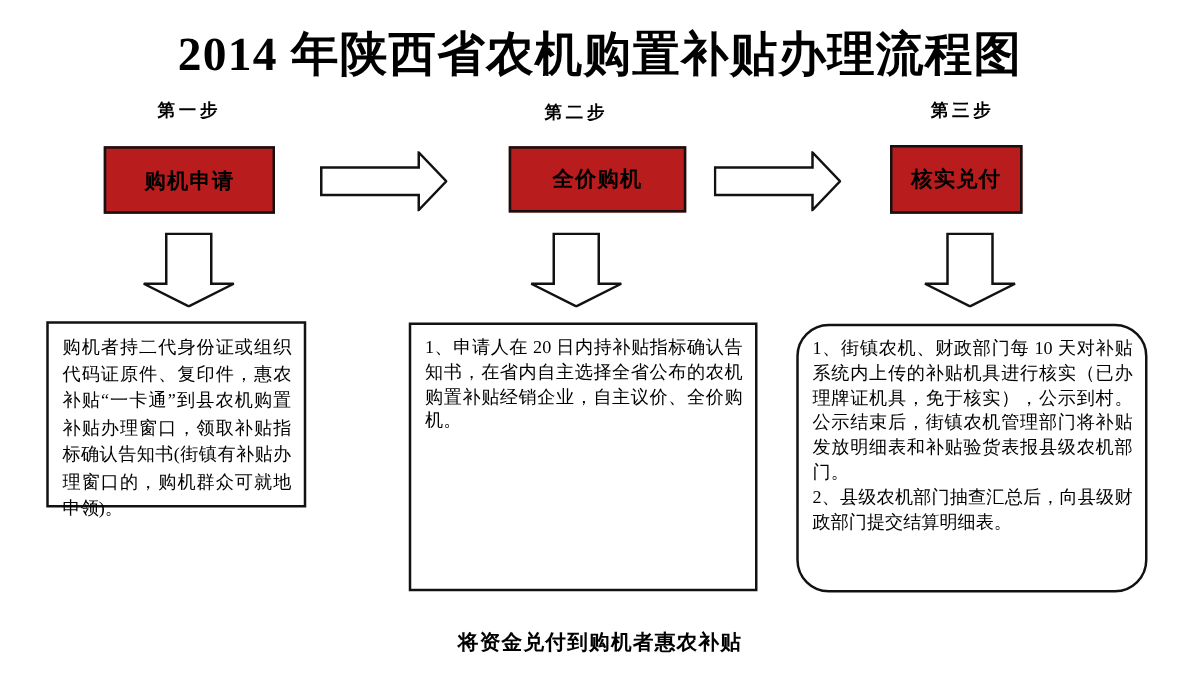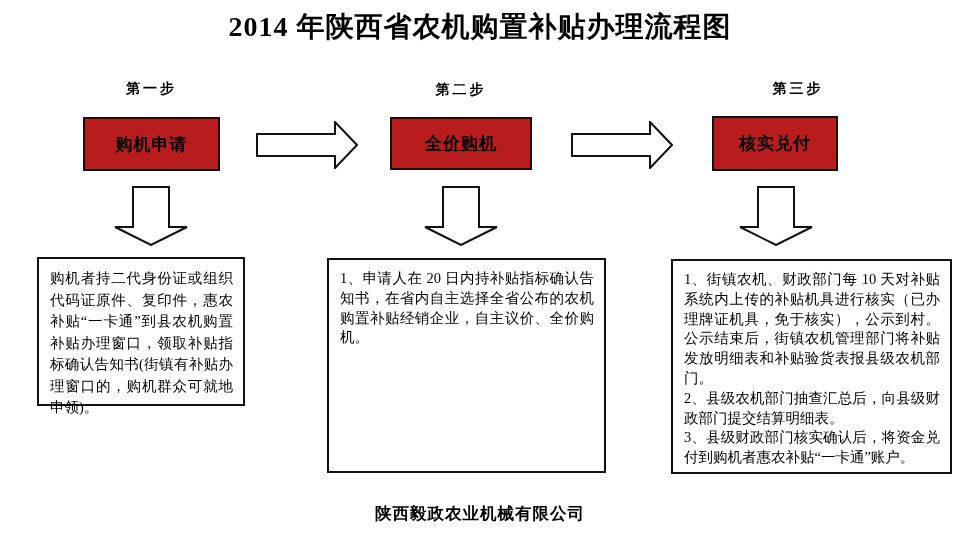--- a/index.html
+++ b/index.html
@@ -12,53 +12,53 @@
     width: 960px;
     height: 547px;
     background: #ffffff;
     font-family: "Liberation Serif", "DejaVu Serif", serif;
     color: #000000;
     overflow: hidden;
   }
   .title {
     position: absolute;
     left: 0;
-    top: 8px;
+    top: 18px;
     width: 960px;
     text-align: center;
-    font-size: 28px;
+    font-size: 38px;
     font-weight: 700;
     letter-spacing: 1px;
   }
   .step-label {
     position: absolute;
     text-align: center;
     font-size: 14px;
     font-weight: 700;
     letter-spacing: 3px;
   }
   .step-label.s1 { left: 83px;  top: 80px; width: 137px; }
   .step-label.s2 { left: 390px; top: 81px; width: 142px; }
-  .step-label.s3 { left: 734px; top: 80px; width: 128px; }
+  .step-label.s3 { left: 706px; top: 80px; width: 128px; }
 
   .flow-box {
     position: absolute;
     border: 2px solid #121212;
     background: #b91c1c;
     display: flex;
     align-items: center;
     justify-content: center;
     font-size: 17px;
     font-weight: 700;
     letter-spacing: 1px;
     box-sizing: border-box;
   }
   .flow-box.b1 { left: 83px;  top: 117px; width: 137px; height: 54px; }
-  .flow-box.b2 { left: 390px; top: 117px; width: 142px; height: 53px; text-decoration: underline; }
-  .flow-box.b3 { left: 712px; top: 116px; width: 126px; height: 55px; }
+  .flow-box.b2 { left: 407px; top: 117px; width: 142px; height: 53px; }
+  .flow-box.b3 { left: 712px; top: 116px; width: 106px; height: 55px; }
 
   .arrow {
     position: absolute;
     line-height: 0;
   }
   .arrow.r1 { left: 256px; top: 121px; }
   .arrow.r2 { left: 571px; top: 121px; }
   .arrow.d1 { left: 114px; top: 186px; }
   .arrow.d2 { left: 424px; top: 186px; }
   .arrow.d3 { left: 739px; top: 186px; }
@@ -69,21 +69,21 @@
     background: #ffffff;
     box-sizing: border-box;
     padding: 9px 10px 8px 11px;
     font-size: 14.5px;
     text-align: justify;
     text-justify: inter-character;
   }
   .detail-box p { margin: 0; }
   .detail-box.d-left   { left: 37px;  top: 257px; width: 208px; height: 149px; line-height: 21.5px; }
   .detail-box.d-mid    { left: 327px; top: 258px; width: 279px; height: 215px; line-height: 19.8px; }
-  .detail-box.d-right  { left: 671px; top: 259px; width: 281px; height: 215px; line-height: 19.8px; }
+  .detail-box.d-right  { left: 637px; top: 259px; width: 281px; height: 215px; line-height: 19.8px; border-radius: 26px; }
 
   .footer {
     position: absolute;
     left: 0;
     top: 503px;
     width: 960px;
     text-align: center;
     font-size: 16.5px;
     font-weight: 700;
     font-family: "Liberation Sans", "DejaVu Sans", sans-serif;
@@ -148,18 +148,17 @@
     <p>购机者持二代身份证或组织代码证原件、复印件，惠农补贴“一卡通”到县农机购置补贴办理窗口，领取补贴指标确认告知书(街镇有补贴办理窗口的，购机群众可就地申领)。</p>
   </div>
 
   <div class="detail-box d-mid">
     <p>1、申请人在 20 日内持补贴指标确认告知书，在省内自主选择全省公布的农机购置补贴经销企业，自主议价、全价购机。</p>
   </div>
 
   <div class="detail-box d-right">
     <p>1、街镇农机、财政部门每 10 天对补贴系统内上传的补贴机具进行核实（已办理牌证机具，免于核实），公示到村。公示结束后，街镇农机管理部门将补贴发放明细表和补贴验货表报县级农机部门。</p>
     <p>2、县级农机部门抽查汇总后，向县级财政部门提交结算明细表。</p>
-    <p>3、县级财政部门核实确认后，将资金兑付到购机者惠农补贴“一卡通”账户。</p>
   </div>
 
-  <div class="footer">陕西毅政农业机械有限公司</div>
+  <div class="footer">将资金兑付到购机者惠农补贴</div>
 
 </div>
 
 </body></html>

